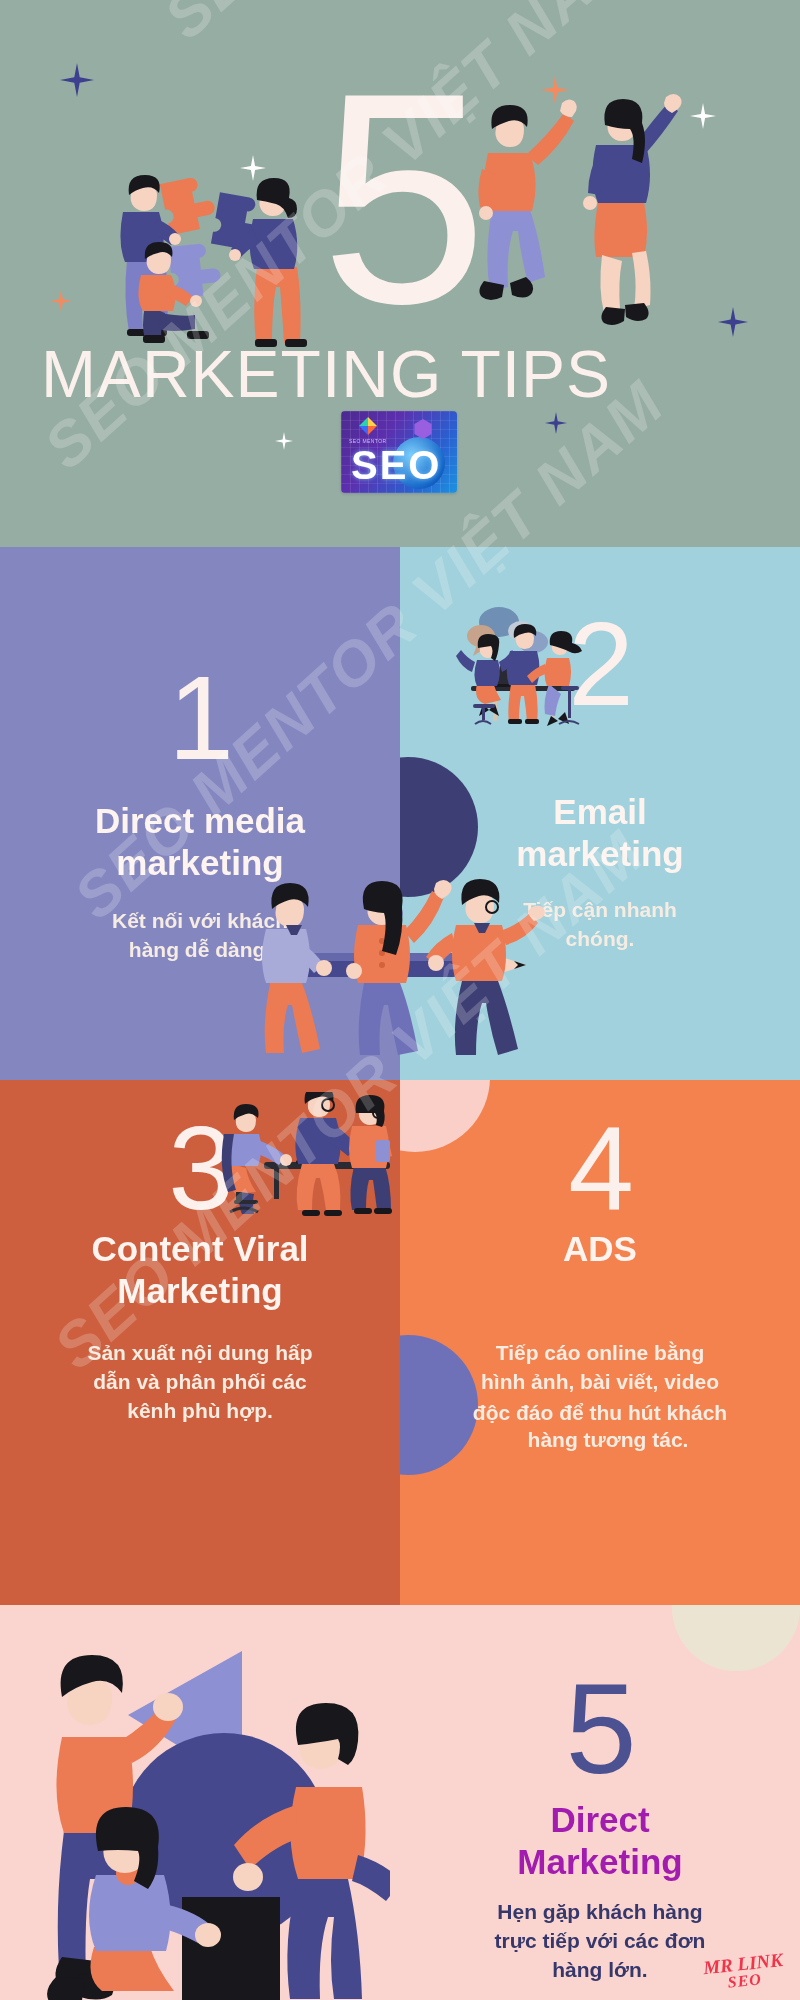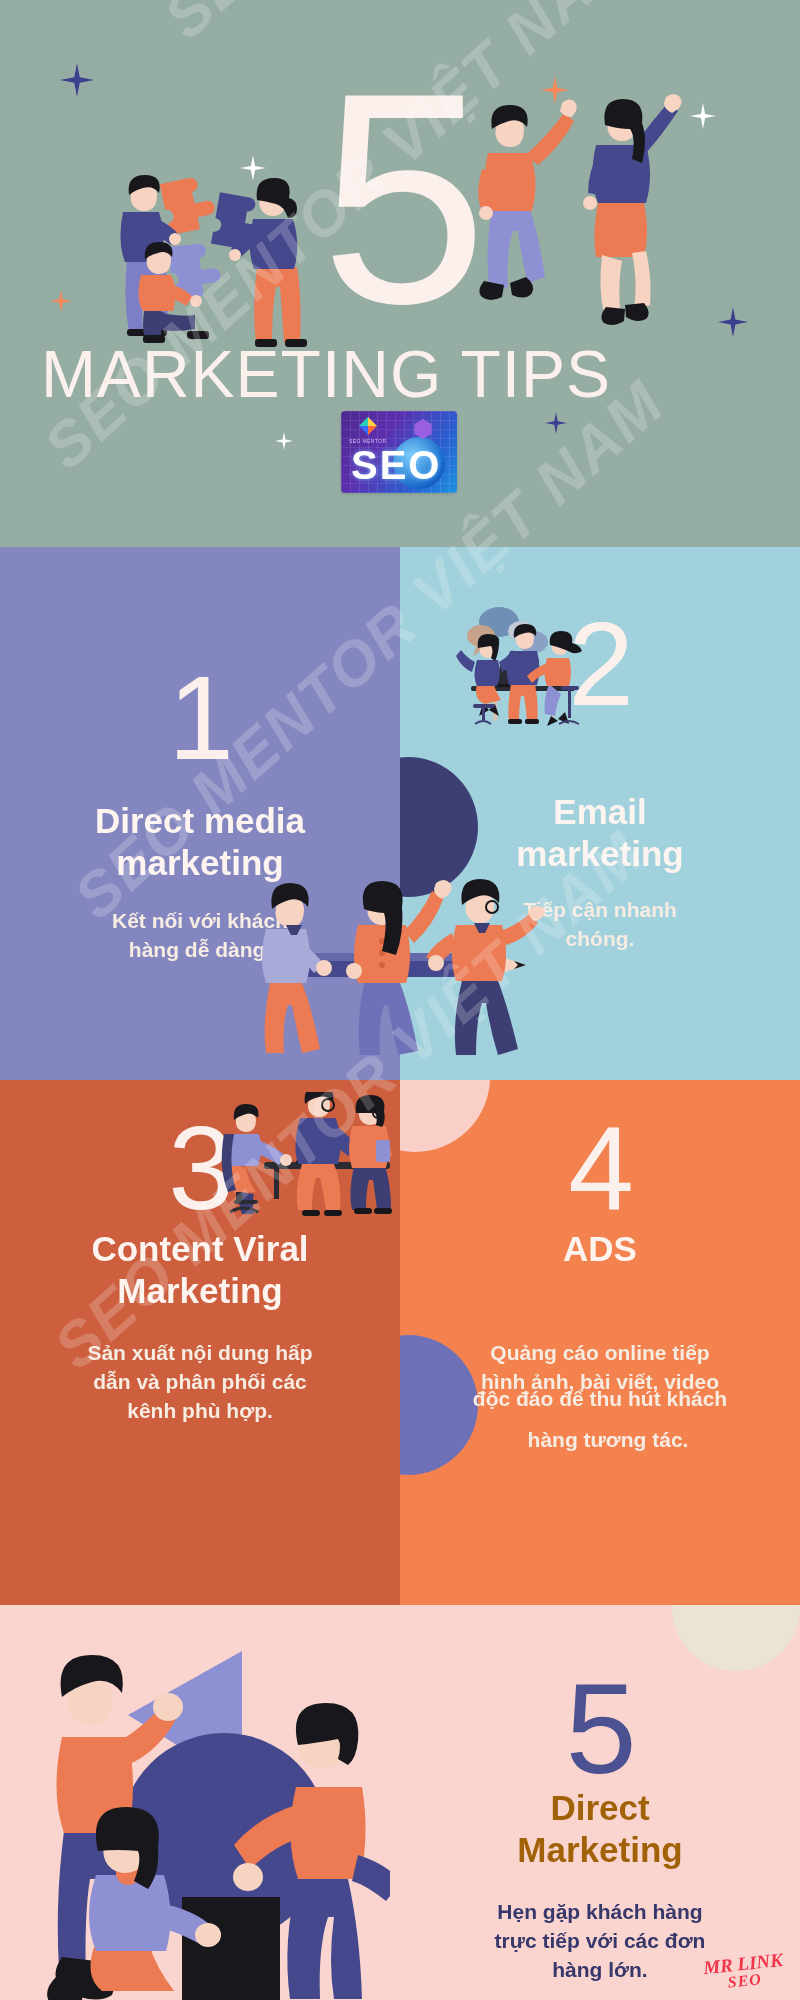--- a/index.html
+++ b/index.html
@@ -117,21 +117,21 @@
     position:absolute; width:100%; text-align:center;
     font-size:35px; line-height:42px; font-weight:700;
     color:#fdf4f0; z-index:6;
   }
   .p-desc {
     position:absolute; width:100%; text-align:center;
     font-size:21px; line-height:29px; font-weight:700;
     color:#f6ece2; z-index:6;
   }
   .p5 .num  { color:#4c5191; font-size:128px; line-height:128px; }
-  .p5 .p-title { color:#a16207; }
+  .p5 .p-title { color:#a21caf;margin-top:12px; }
   .p5 .p-desc  { color:#36386b; }
 
   .circle-deco { position:absolute; border-radius:50%; z-index:1; }
 
   .url-band {
     position:absolute; left:0; top:1545px; width:800px;
     text-align:center; z-index:12;
     font-size:22px; font-weight:700; color:#ffffff;
     letter-spacing:.3px;
   }
@@ -444,23 +444,23 @@
     <div class="p-desc" style="top:258px;">Sản xuất nội dung hấp</div>
     <div class="p-desc" style="top:287px;">dẫn và phân phối các</div>
     <div class="p-desc" style="top:316px;">kênh phù hợp.</div>
   </div>
 
   <div class="panel p4">
     <div class="circle-deco" style="left:-60px;top:-78px;width:150px;height:150px;background:#f9cfc8;"></div>
     <div class="circle-deco" style="left:-62px;top:255px;width:140px;height:140px;background:#6f71b8;"></div>
     <div class="num" style="top:30px;">4</div>
     <div class="p-title" style="top:148px;">ADS</div>
-    <div class="p-desc" style="top:258px;">Quảng cáo online tiếp</div>
+    <div class="p-desc" style="top:258px;">Tiếp cáo online bằng</div>
     <div class="p-desc" style="top:287px;">hình ảnh, bài viết, video</div>
-    <div class="p-desc" style="top:304px;">độc đáo để thu hút khách</div>
+    <div class="p-desc" style="top:318px;">độc đáo để thu hút khách</div>
     <div class="p-desc" style="top:345px;margin-left:8px;">hàng tương tác.</div>
   </div>
 
 
   <div class="panel p5">
     <div class="circle-deco" style="left:672px;top:-62px;width:128px;height:128px;background:#ece4d3;"></div>
 
     <div class="ill" style="left:10px;top:20px;width:380px;height:375px;">
       <svg viewBox="0 0 380 375" width="380" height="375" xmlns="http://www.w3.org/2000/svg">
 

